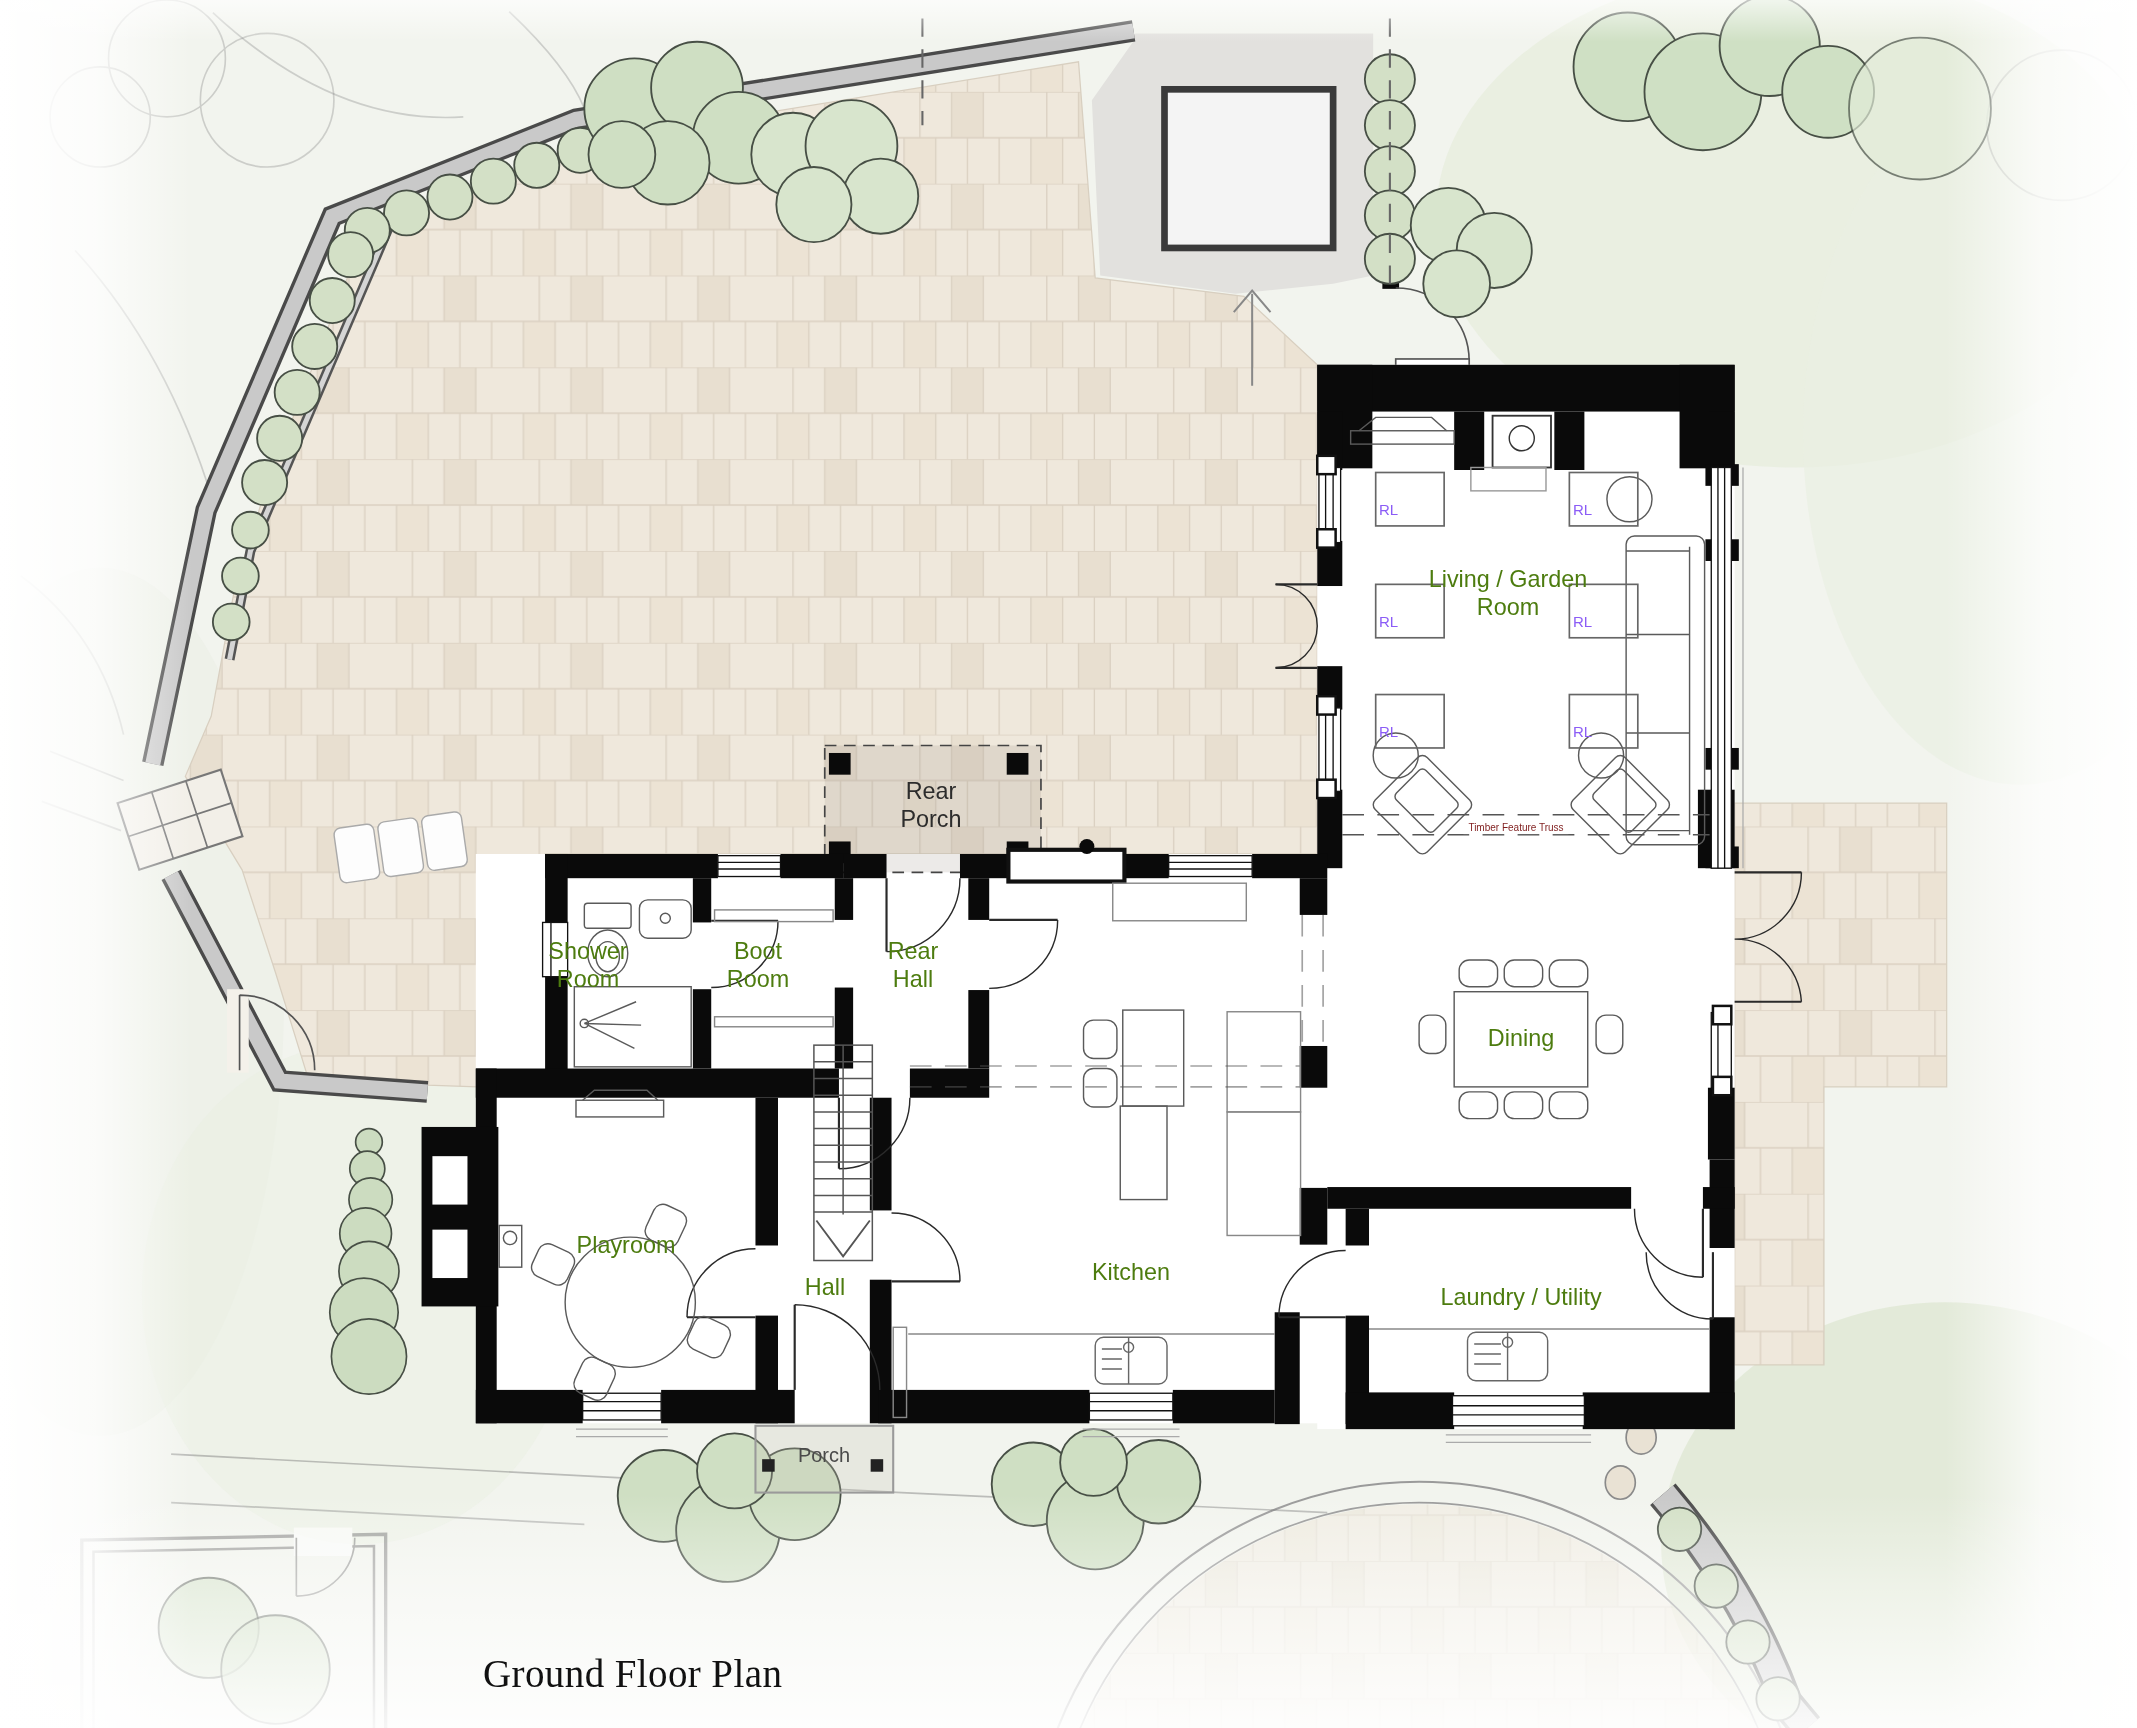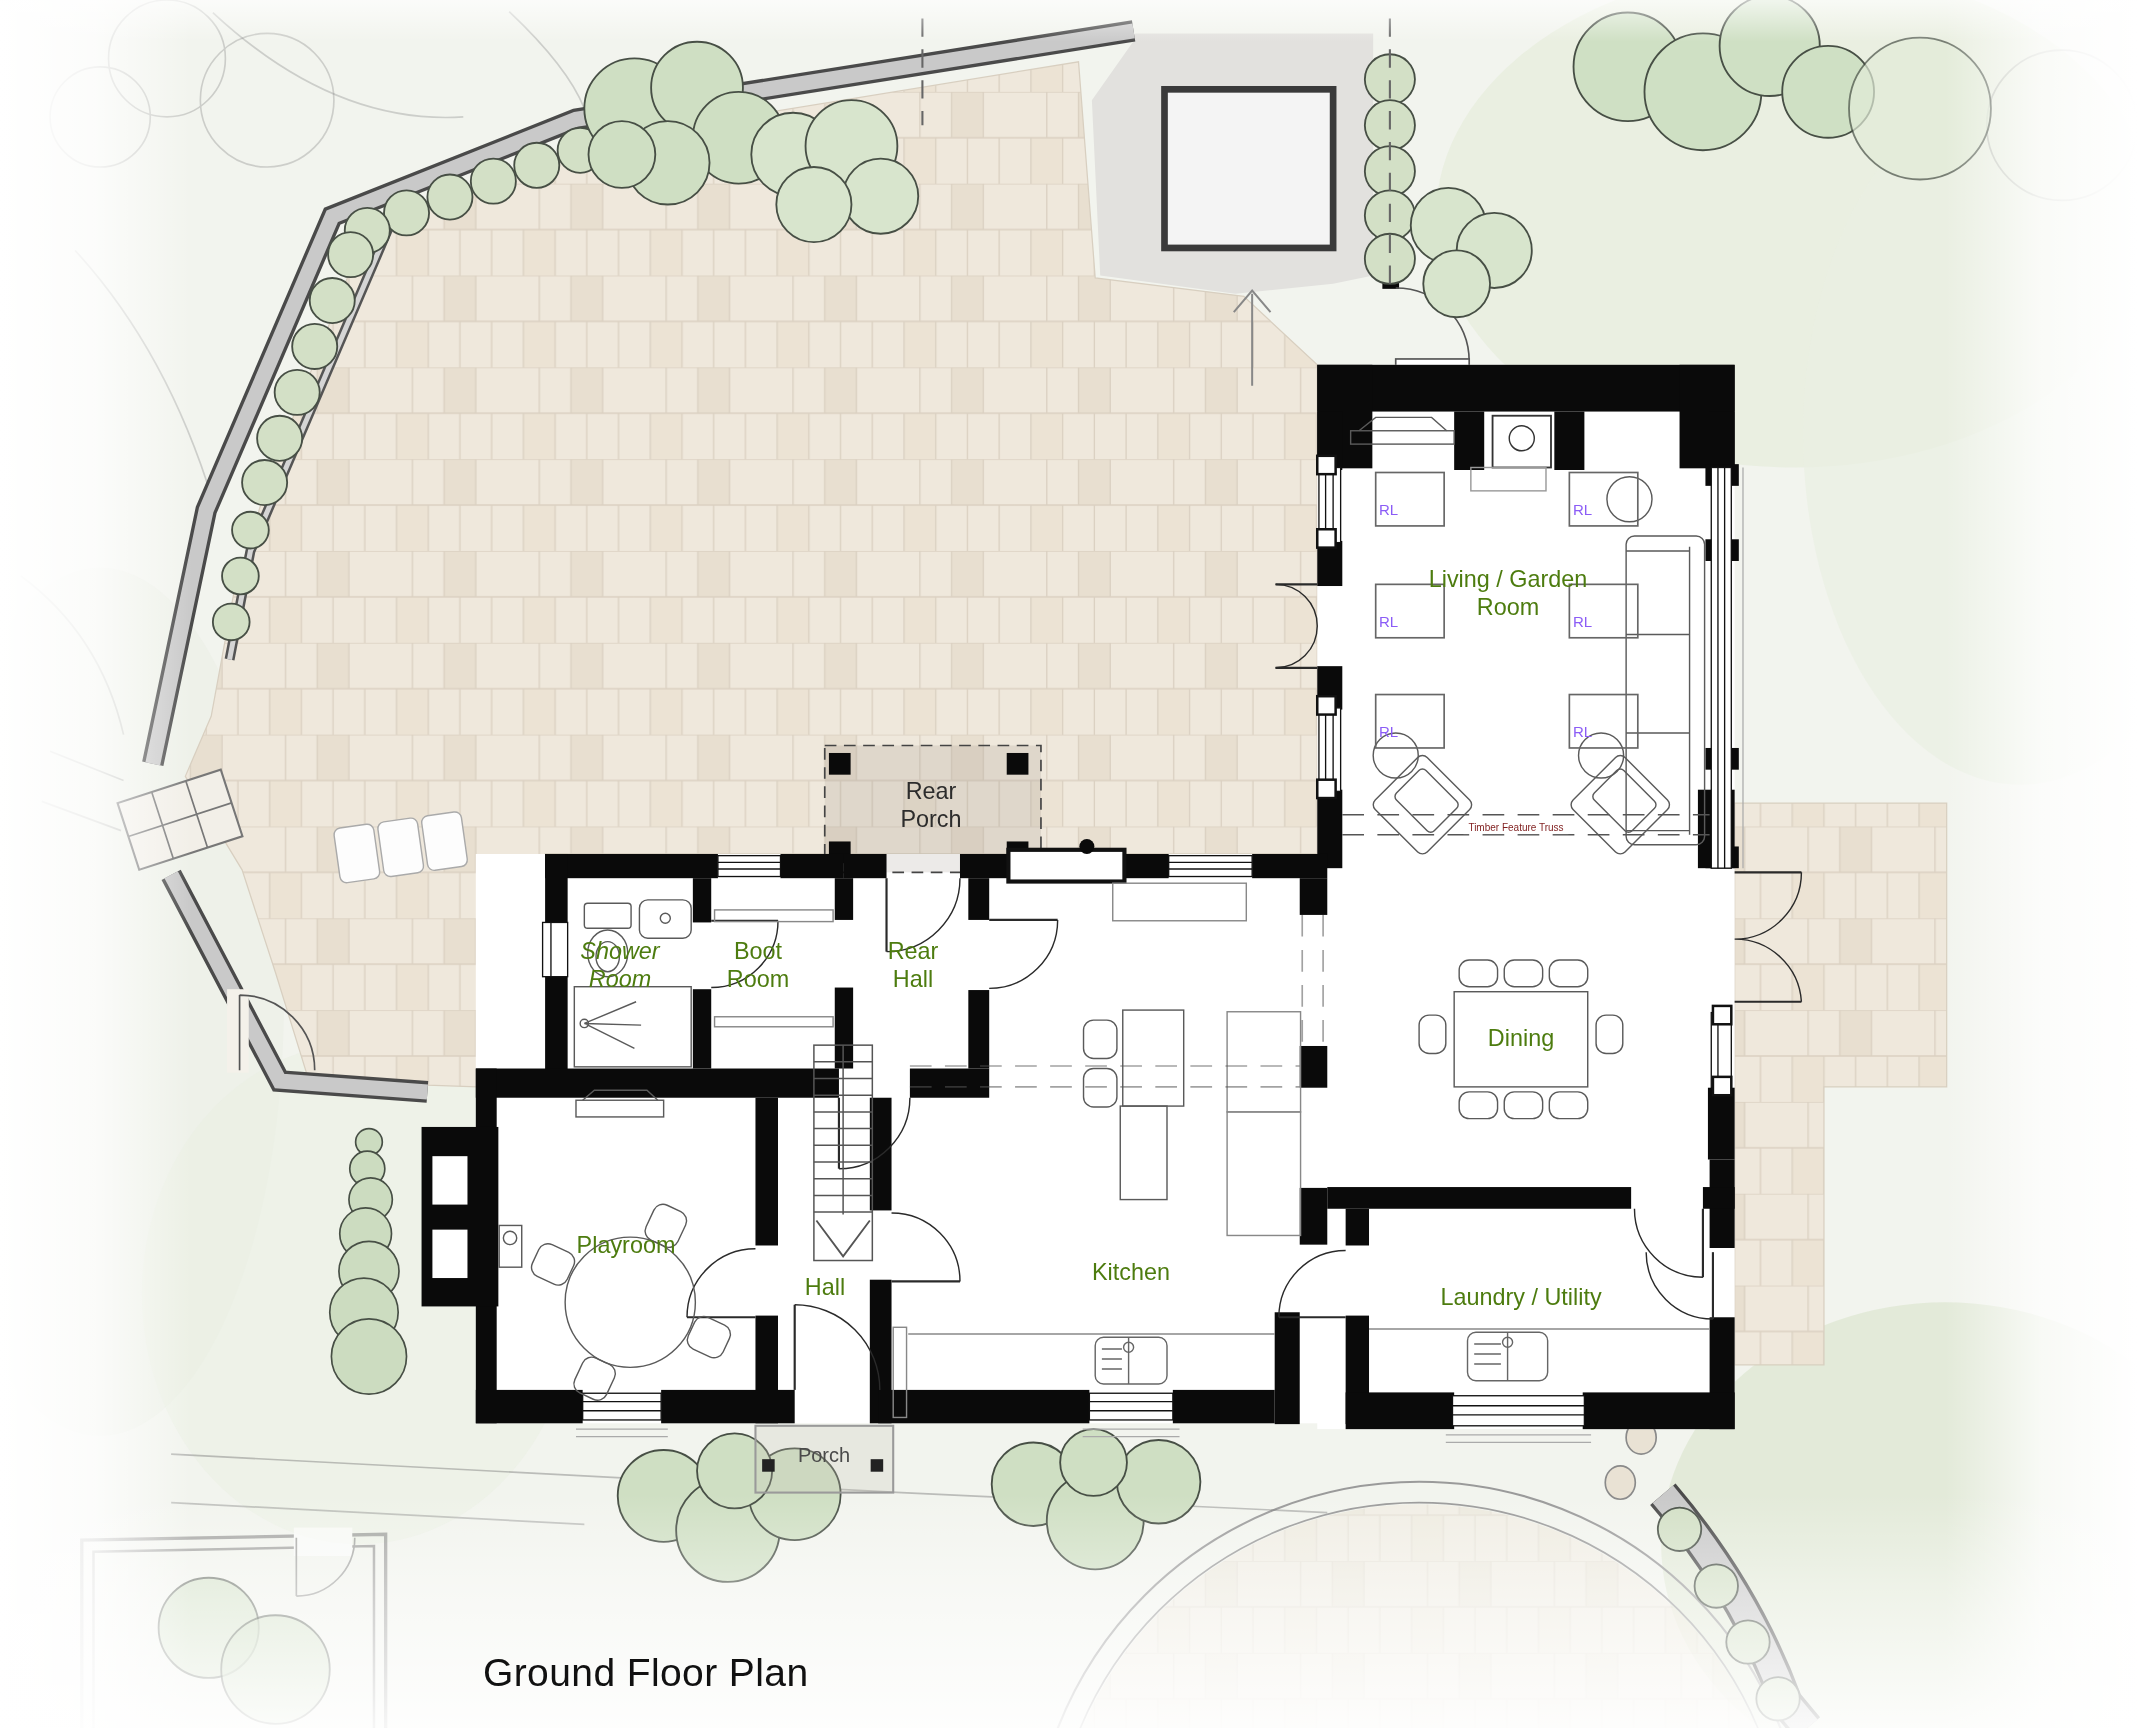--- a/index.html
+++ b/index.html
@@ -489,30 +489,30 @@
 Room</div>
 <div class="lbl room" style="left:1521px;top:1039px;">Dining</div>
 <div class="lbl room" style="left:1131px;top:1273px;">Kitchen</div>
 <div class="lbl room" style="left:1521px;top:1262px;margin-top:36px;">Laundry / Utility</div>
 <div class="lbl room" style="left:825px;top:1288px;">Hall</div>
 <div class="lbl room" style="left:626px;top:1246px;">Playroom</div>
 <div class="lbl room" style="left:913px;top:966px;">Rear
 Hall</div>
 <div class="lbl room" style="left:758px;top:966px;">Boot
 Room</div>
-<div class="lbl room" style="left:620px;top:966px;font-style:italic;">Shower
+<div class="lbl room" style="left:588px;top:966px;">Shower
 Room</div>
 <div class="lbl room rear-porch" style="left:931px;top:806px;">Rear
 Porch</div>
 <div class="lbl porch-front" style="left:824px;top:1456px;">Porch</div>
 <div class="lbl truss" style="left:1516px;top:828px;">Timber Feature Truss</div>
 
 <div class="lbl rl" style="left:1379px;top:501px;">RL</div>
 <div class="lbl rl" style="left:1573px;top:501px;">RL</div>
 <div class="lbl rl" style="left:1379px;top:613px;">RL</div>
 <div class="lbl rl" style="left:1573px;top:613px;">RL</div>
 <div class="lbl rl" style="left:1379px;top:723px;">RL</div>
 <div class="lbl rl" style="left:1573px;top:723px;">RL</div>
 
-<div class="title" style="left:483px;top:1651px;">Ground Floor Plan</div>
+<div class="title" style="left:483px;top:1651px;font-family:Liberation Serif, serif;">Ground Floor Plan</div>
 
 </div>
 
 
 </body></html>

